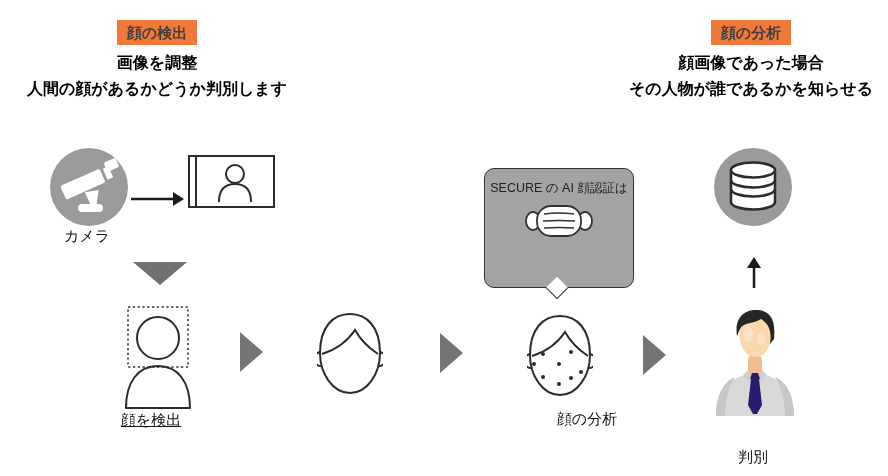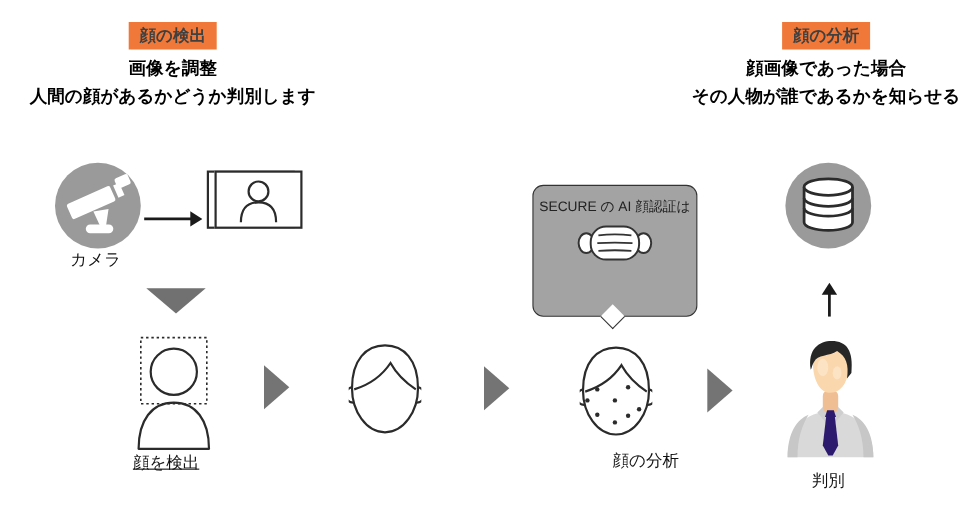--- a/index.html
+++ b/index.html
@@ -131,21 +131,21 @@
     <path d="M83,107 C83,84 74,72 64,68 C70,78 74,90 74,107 Z" fill="#C7C7C7"></path>
     <path d="M32,66 L44,80 L56,66 L50,60 L44,64 L38,60 Z" fill="#CFCFCF"></path>
     <rect x="37" y="46" width="14" height="20" rx="5" fill="#EFBF93"></rect>
     <path d="M28,20 C28,6 35,2 44,2 C56,2 62,10 61,24 C60,38 54,48 44,48 C34,48 28,36 28,20 Z" fill="#FAD7AC"></path>
     <ellipse cx="37" cy="25" rx="5" ry="8" fill="#FCE3C4"></ellipse>
     <ellipse cx="50" cy="30" rx="4" ry="6" fill="#FCE3C4"></ellipse>
     <path d="M26,27 C23,8 34,1 45,1 C59,1 65,10 63,30 L59,35 C61,22 58,15 50,10 C43,15 32,13 29,20 C27,23 27,26 26,27 Z" fill="#262626"></path>
     <path d="M41,64 L47,64 L49,70 L39,70 Z" fill="#2C1A6E"></path>
     <path d="M40,70 L48,70 L51,96 L46,105 L42,105 L37,96 Z" fill="#2C1A6E"></path>
   </svg>
-  <div class="label" style="left:703px;top:428px;width:100px;">判別</div>
+  <div class="label" style="left:703px;top:448px;width:100px;">判別</div>
 
   <svg class="abs" style="left:746px;top:257px;" width="16" height="31">
     <line x1="8" y1="9" x2="8" y2="31" stroke="#1a1a1a" stroke-width="2.5"></line>
     <polygon points="8,0 1,11 15,11" fill="#1a1a1a"></polygon>
   </svg>
 
   <div class="circle" style="left:714px;top:148px;">
     <svg width="78" height="78" viewBox="0 0 78 78">
       <path d="M17,22 V54 A22,7.5 0 0 0 61,54 V22" fill="#fff" stroke="#2b2b2b" stroke-width="2.5"></path>
       <ellipse cx="39" cy="22" rx="22" ry="7.5" fill="#fff" stroke="#2b2b2b" stroke-width="2.5"></ellipse>

